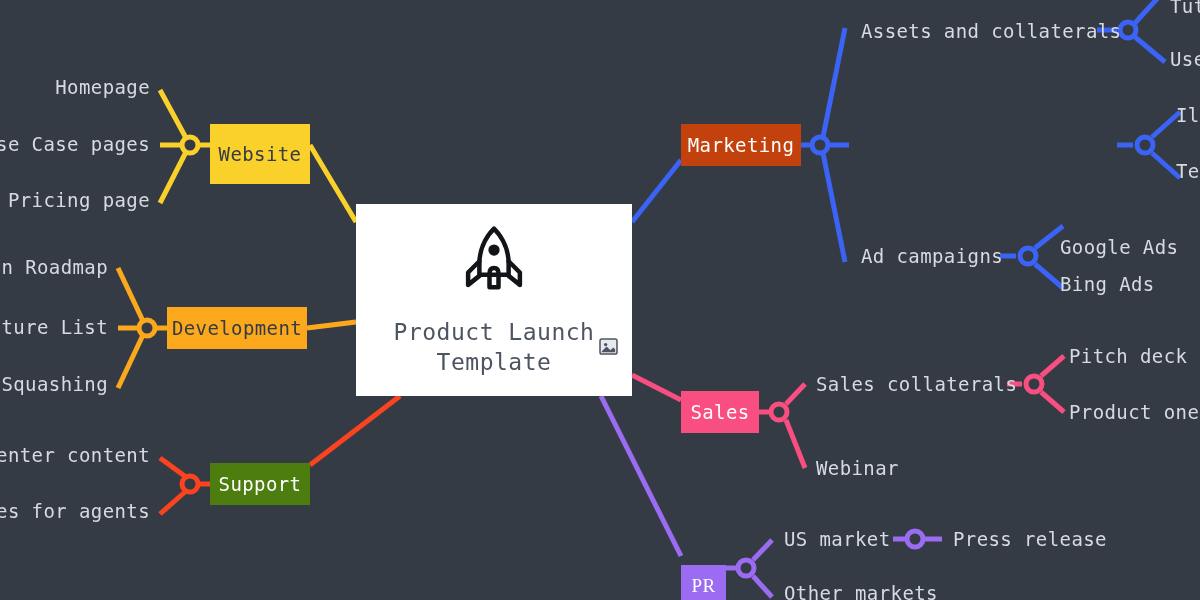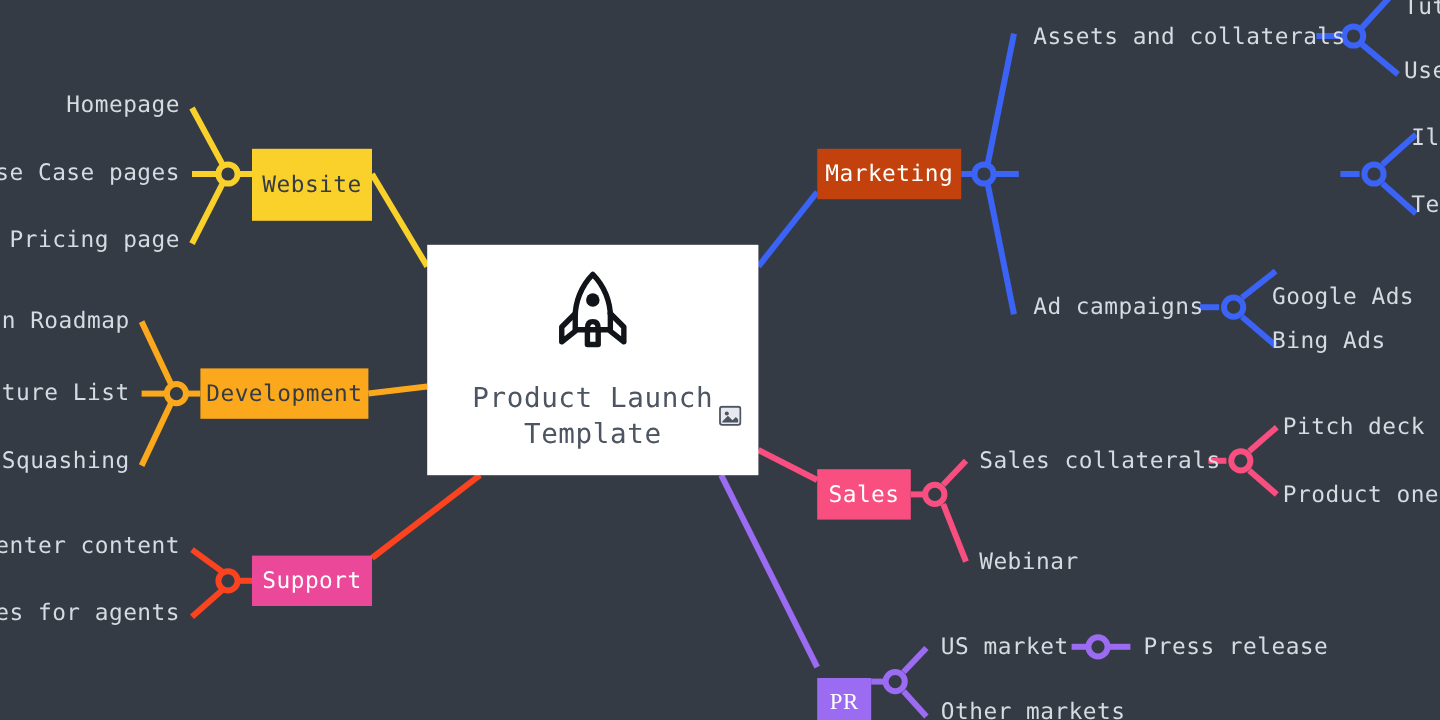--- a/index.html
+++ b/index.html
@@ -184,21 +184,21 @@
   </div>
 
   <div class="branch-box" style="left:210px; top:124px; width:100px; height:60px; background:#fad12b; color:#353b45;">
     <span>Website</span>
   </div>
 
   <div class="branch-box" style="left:167px; top:307px; width:140px; height:42px; background:#fba81c; color:#353b45;">
     <span>Development</span>
   </div>
 
-  <div class="branch-box" style="left:210px; top:463px; width:100px; height:42px; background:#ec4899; color:#ffffff;">
+  <div class="branch-box" style="left:210px; top:463px; width:100px; height:42px; background:#4d7c0f; color:#ffffff;">
     <span>Support</span>
   </div>
 
   <div class="branch-box" style="left:681px; top:124px; width:120px; height:42px; background:#c2410c; color:#ffffff;">
     <span>Marketing</span>
   </div>
 
   <div class="branch-box" style="left:681px; top:391px; width:78px; height:42px; background:#f84e80; color:#ffffff;">
     <span>Sales</span>
   </div>

